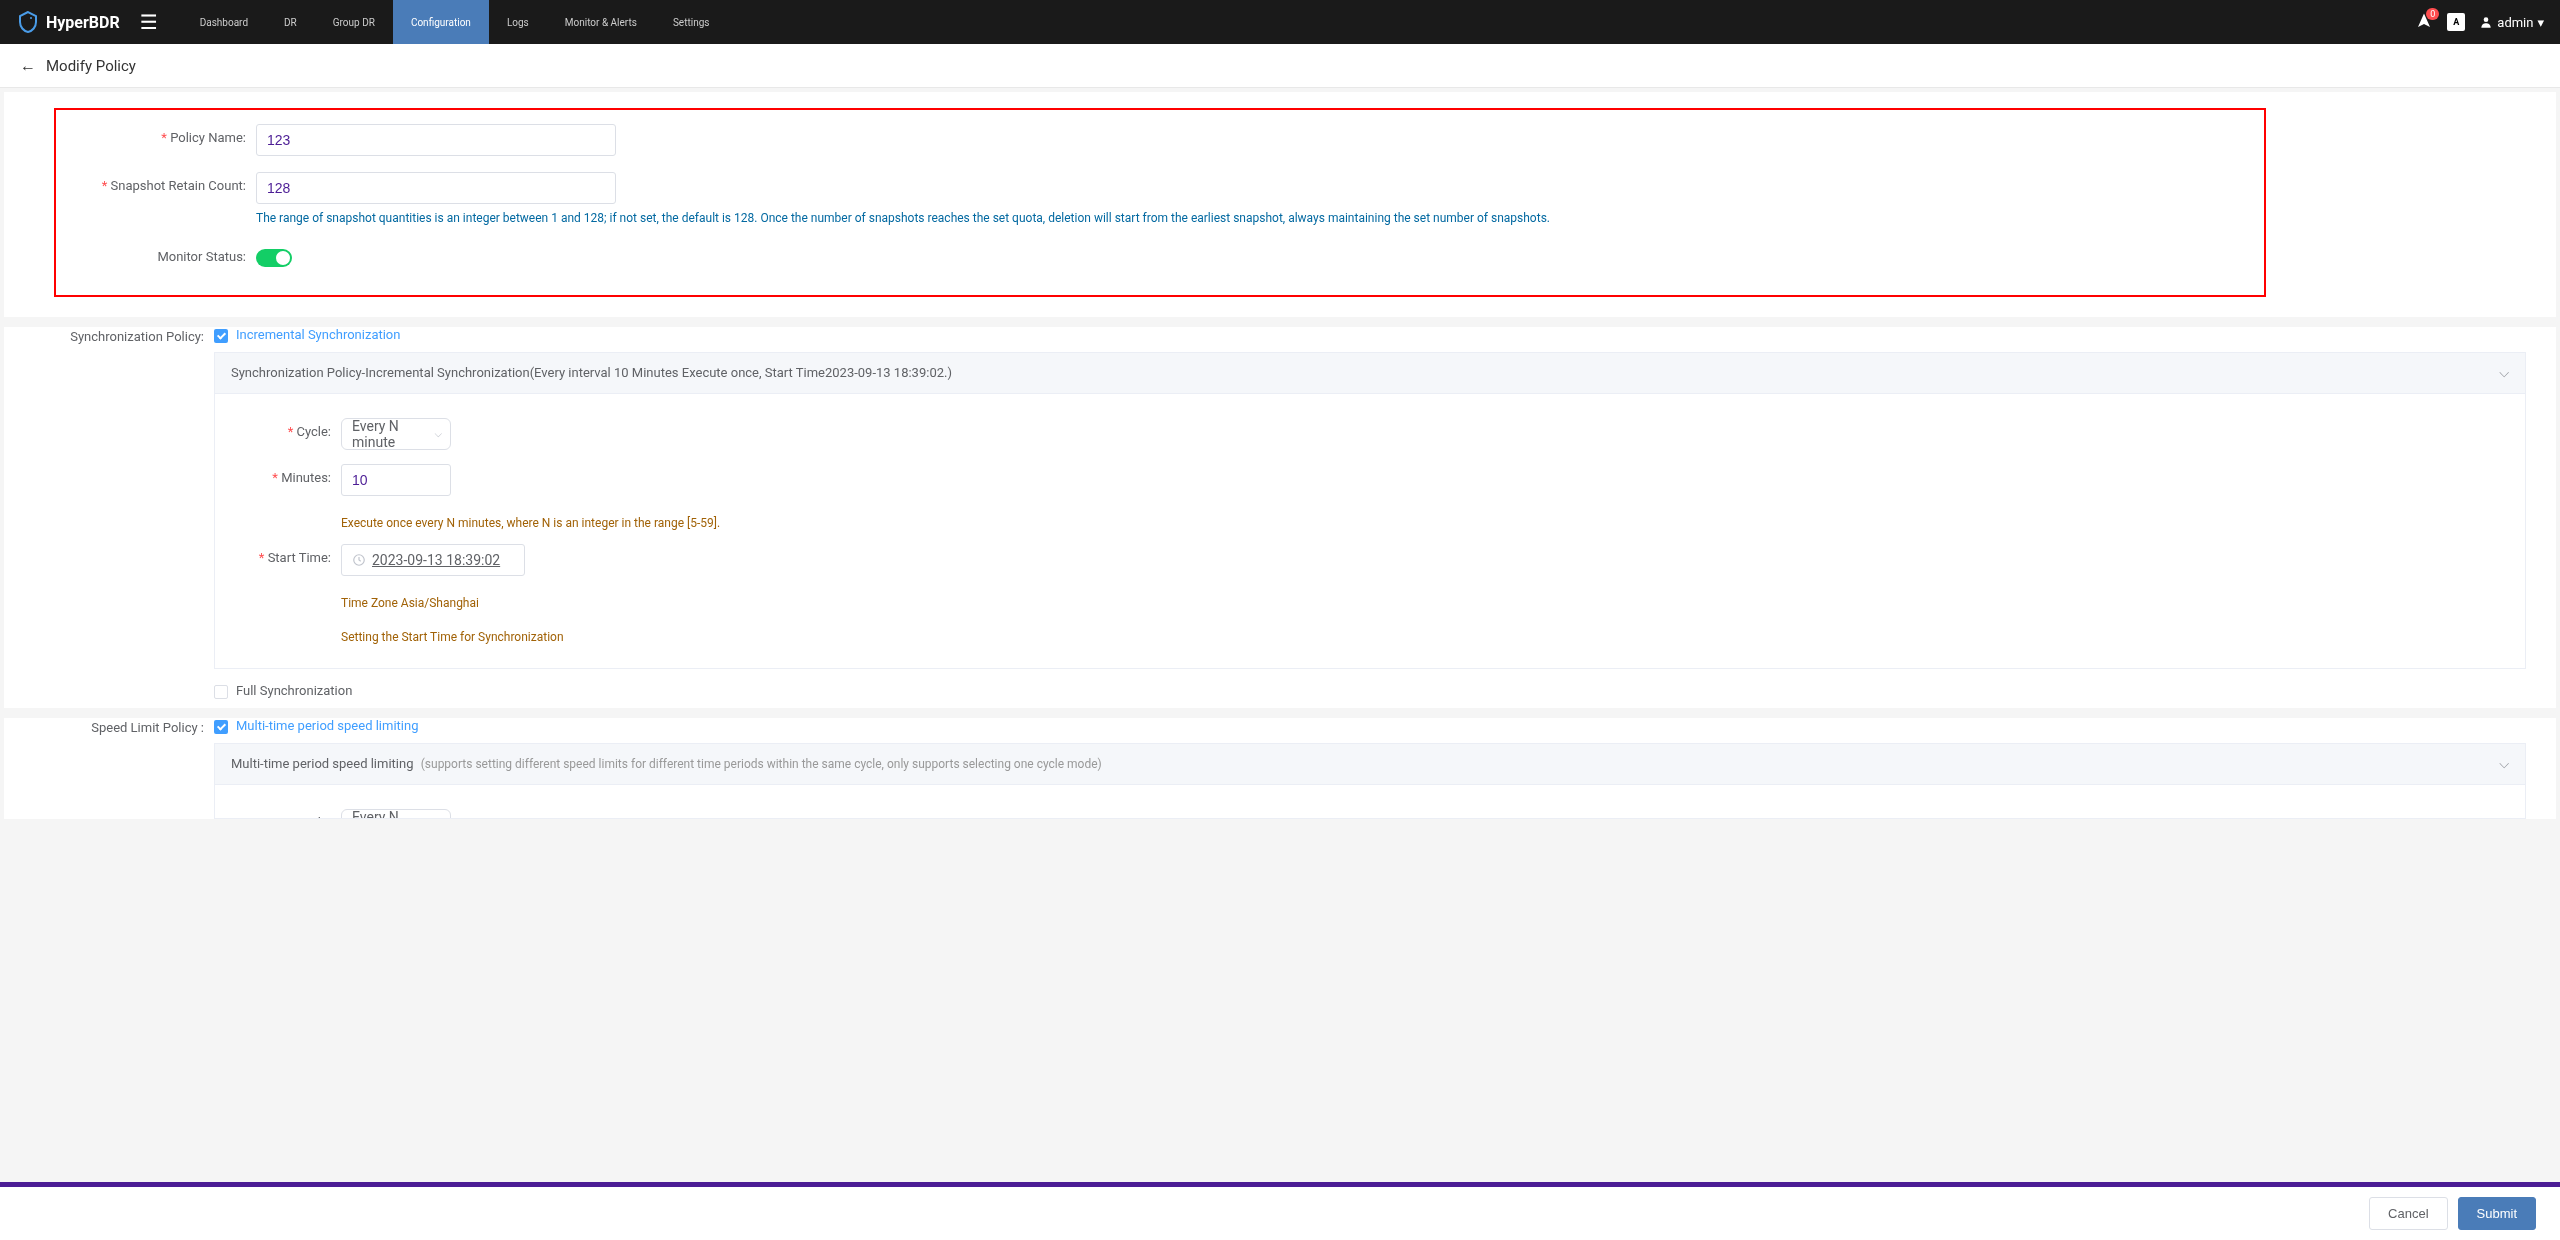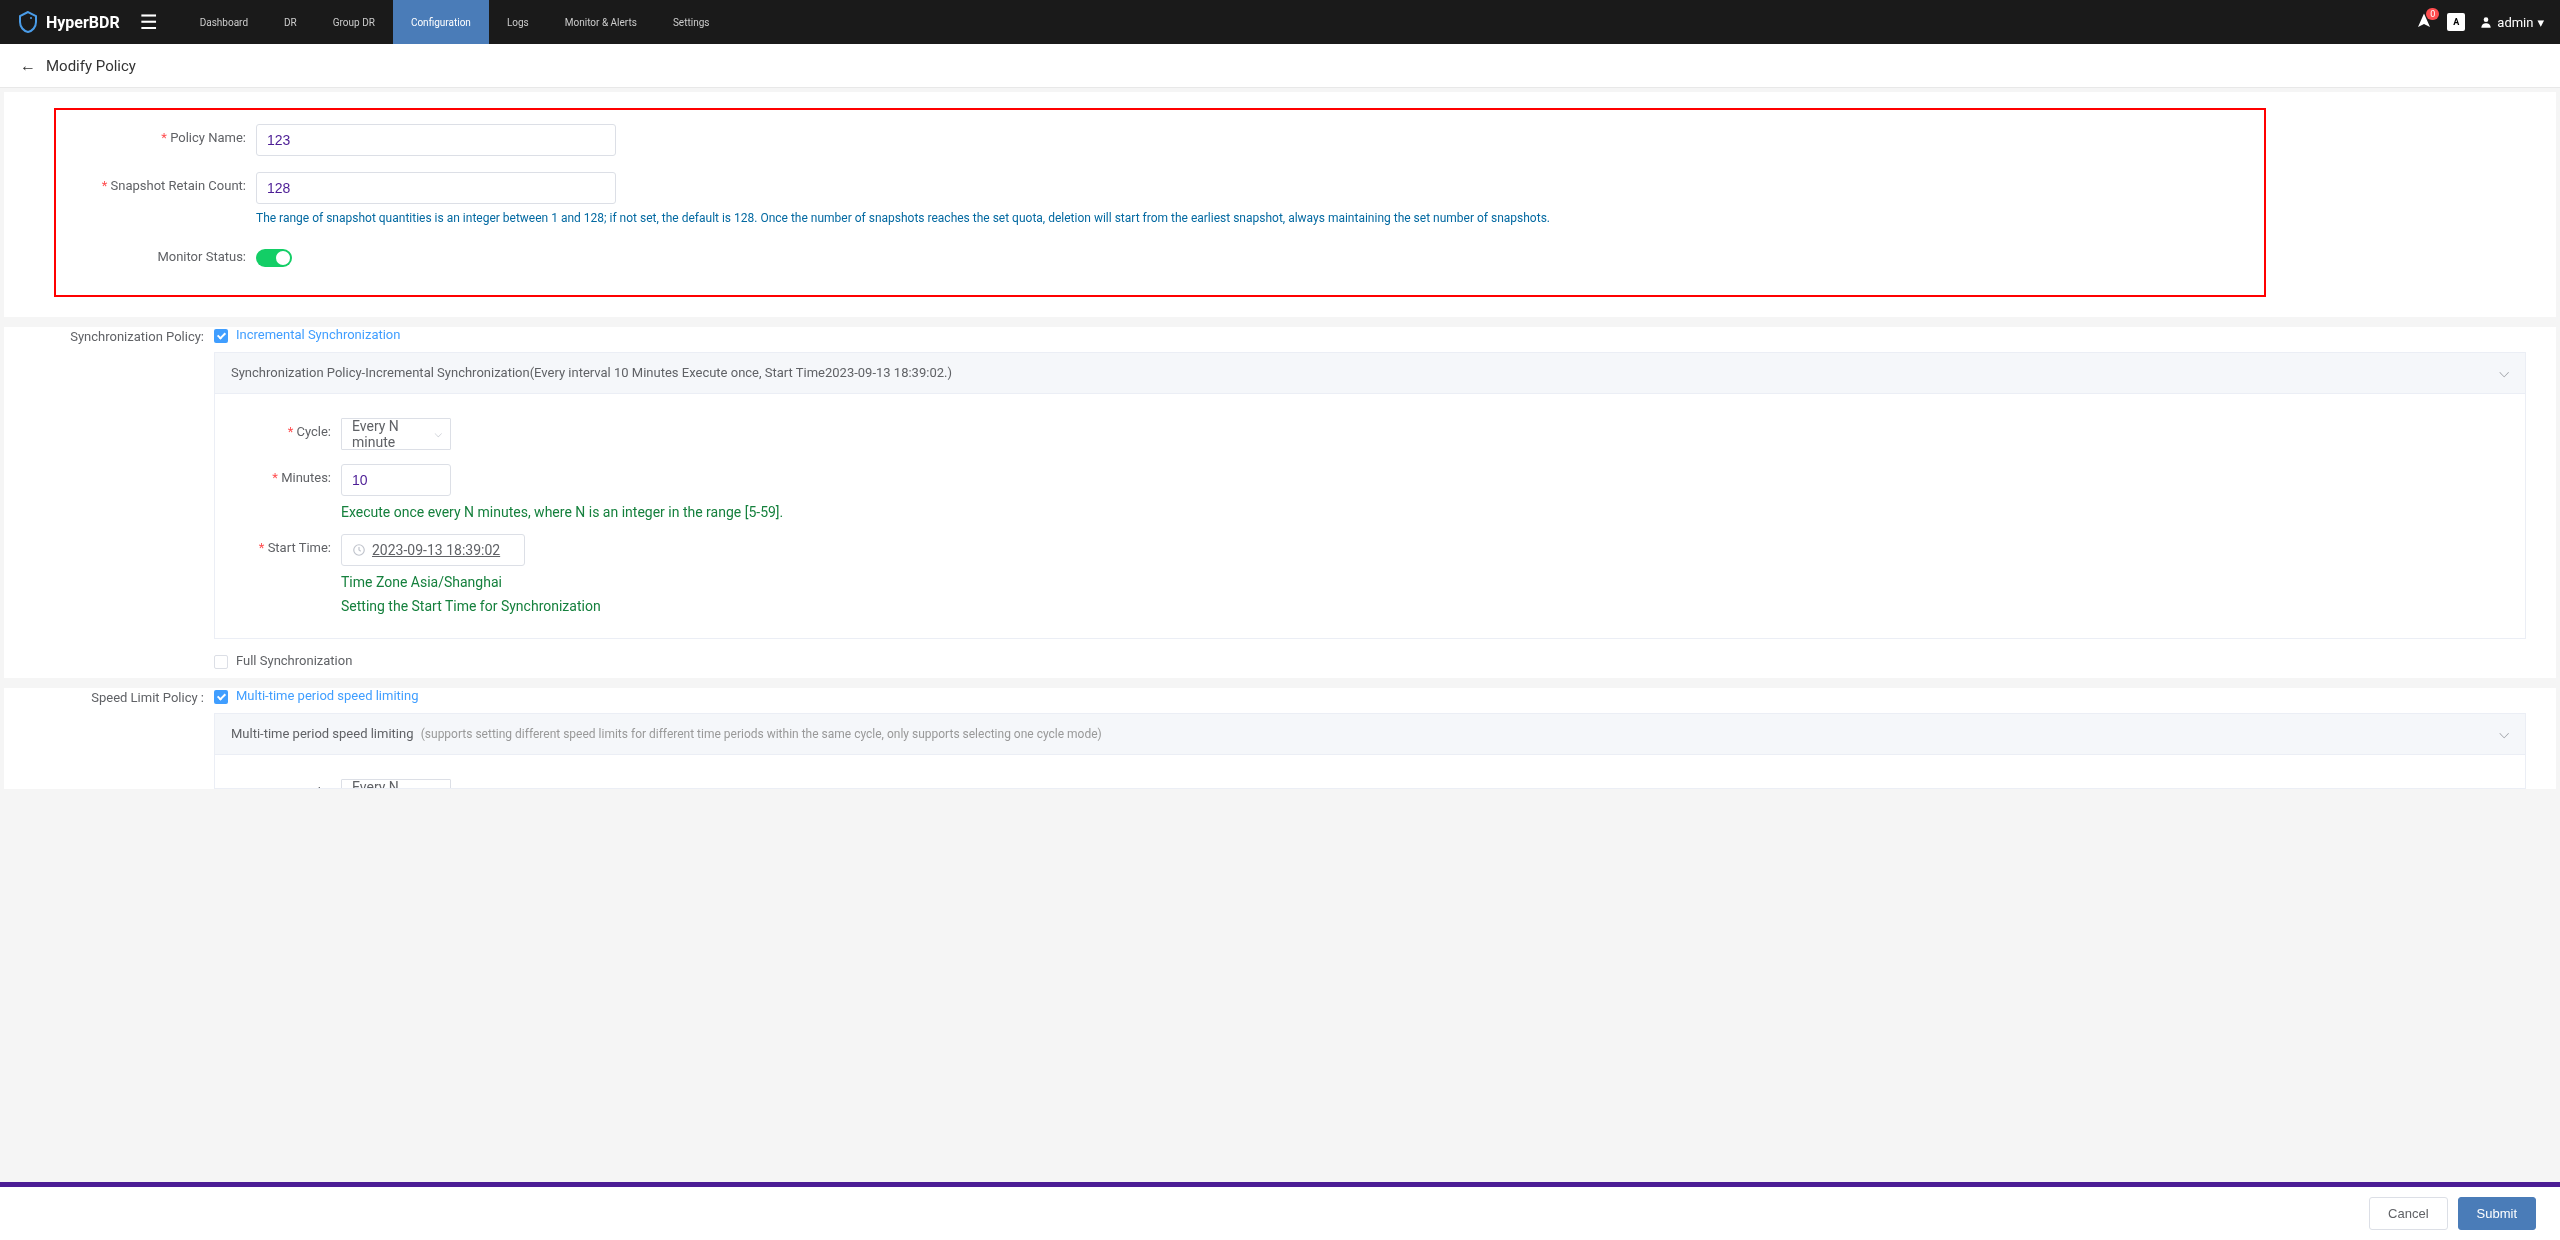--- a/index.html
+++ b/index.html
@@ -49,37 +49,37 @@
     .checkbox.empty::after { display: none; }
     .check-label { color: #409eff; font-size: 13px; cursor: pointer; }
     .check-label.plain { color: #606266; }
     
     
     .collapse-header { background: #f5f7fa; border: 1px solid #ebeef5; padding: 12px 16px; display: flex; align-items: center; justify-content: space-between; font-size: 13px; color: #606266; cursor: pointer; }
     .collapse-body { border: 1px solid #ebeef5; border-top: none; padding: 24px 16px; }
     .chevron { color: #909399; }
     
     
-    .select { width: 110px; height: 32px; padding: 4px 24px 4px 10px; border: 1px solid #dcdfe6; border-radius: 1px; font-size: 14px; color: #606266; background: #fff; position: relative; display: inline-flex; align-items: center; }
+    .select { width: 110px; height: 32px; padding: 4px 24px 4px 10px; border: 1px solid #dcdfe6; border-radius: 6px; font-size: 14px; color: #606266; background: #fff; position: relative; display: inline-flex; align-items: center; }
     .select-arrow { position: absolute; right: 8px; color: #c0c4cc; font-size: 10px; }
     .input-sm { width: 110px; }
     
     
     .datetime-input { width: 184px; height: 32px; padding: 4px 10px 4px 30px; border: 1px solid #dcdfe6; border-radius: 3px; font-size: 14px; color: #606266; position: relative; display: inline-flex; align-items: center; text-decoration: underline; }
     .datetime-icon { position: absolute; left: 10px; color: #c0c4cc; }
     
     
     .sync-section { padding: 0 20px; }
     .sync-row { display: flex; align-items: flex-start; }
     .sync-label { width: 190px; text-align: right; padding-right: 10px; color: #606266; font-size: 13px; padding-top: 2px; flex-shrink: 0; }
     .sync-content { flex: 1; margin-right: 10px; }
     .inner-row { display: flex; align-items: flex-start; margin-bottom: 14px; }
     .inner-label { width: 110px; text-align: right; padding-right: 10px; padding-top: 6px; color: #606266; font-size: 13px; flex-shrink: 0; }
     .inner-control { flex: 1; }
-    .subhelp { color: #15803d; font-size: 14px; margin-top: 8px; }
+    .subhelp { color: #a16207; font-size: 12px; margin-top: 20px; }
     .collapse-hint { color: #999; font-size: 12px; margin-left: 4px; }
     
     
     .footer { position: fixed; bottom: 0; left: 0; right: 0; background: #fff; border-top: 5px solid #4c1d95; padding: 10px 24px; display: flex; justify-content: flex-end; gap: 10px; }
     .btn { padding: 8px 18px; border-radius: 3px; font-size: 13px; cursor: pointer; border: 1px solid #dcdfe6; background: #fff; color: #606266; }
     .btn-primary { background: #4a7cb8; color: #fff; border-color: #4a7cb8; }
     
     .check-row { display: flex; align-items: center; margin-bottom: 10px; }
     .check-row-full { margin-top: 14px; margin-left: 0; }
   </style>

